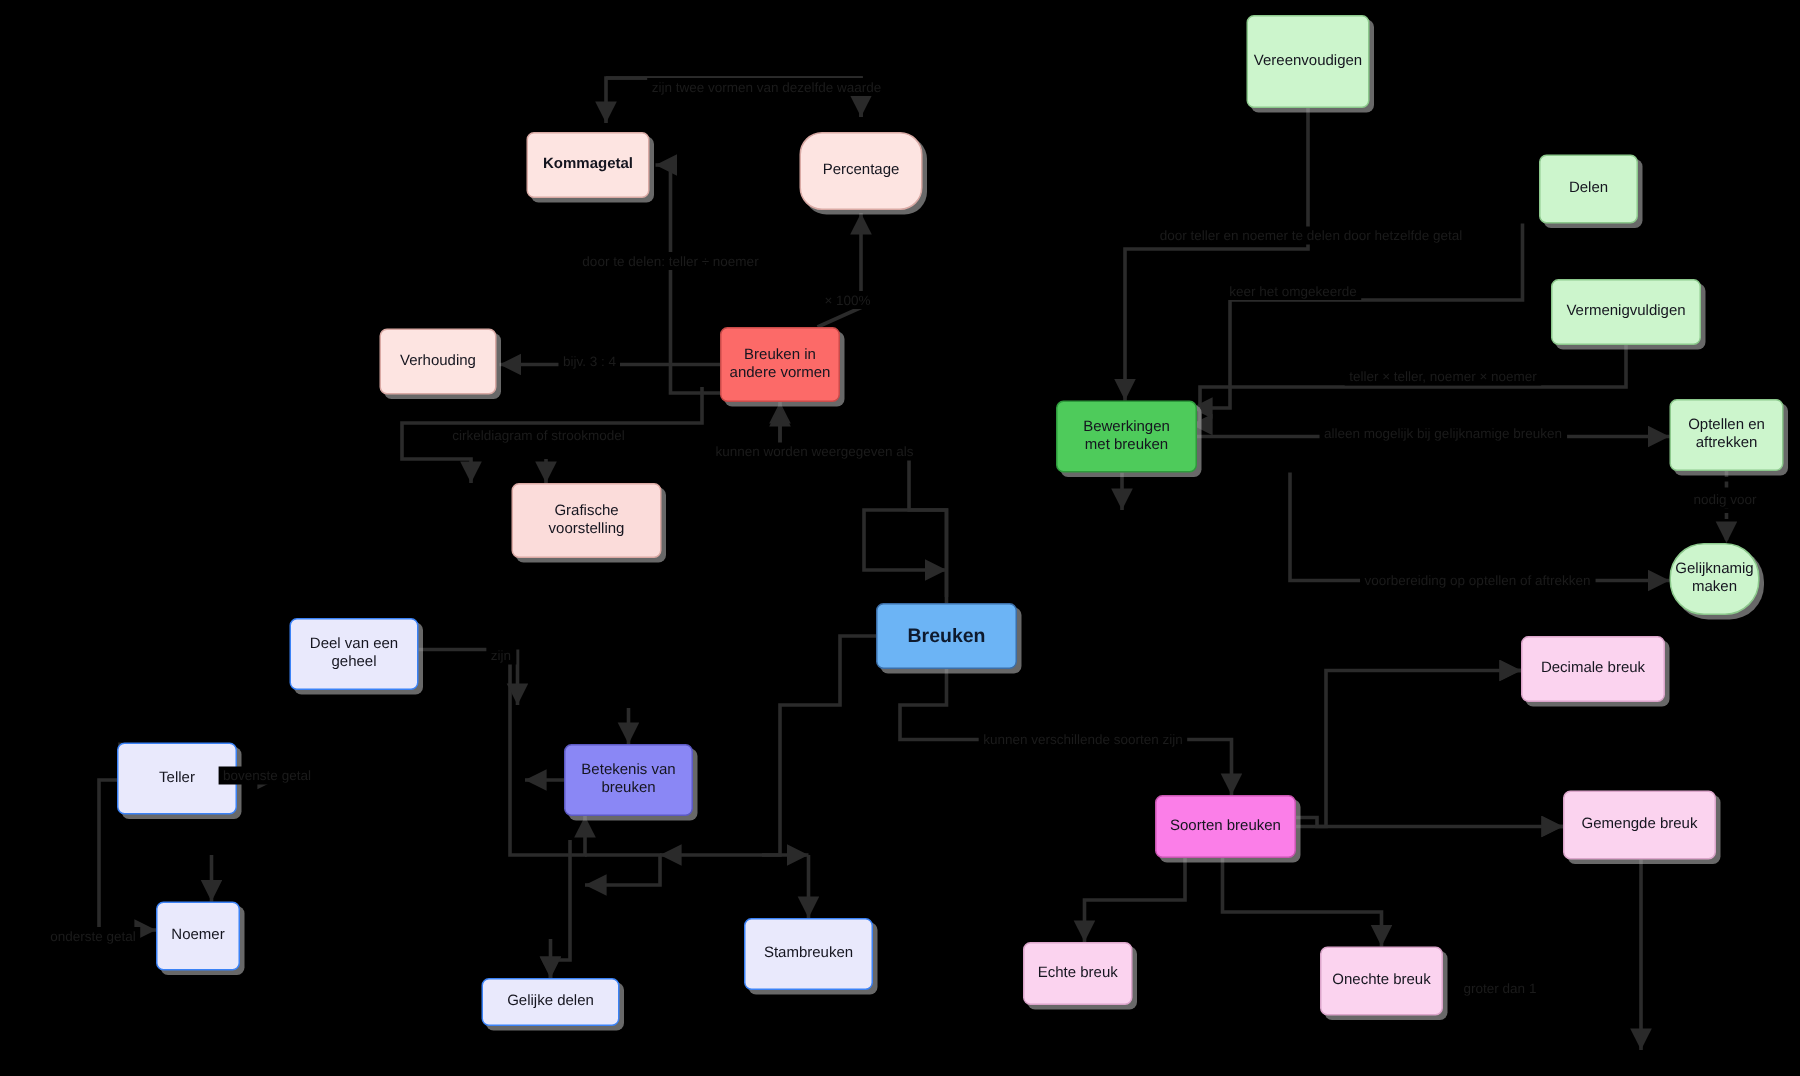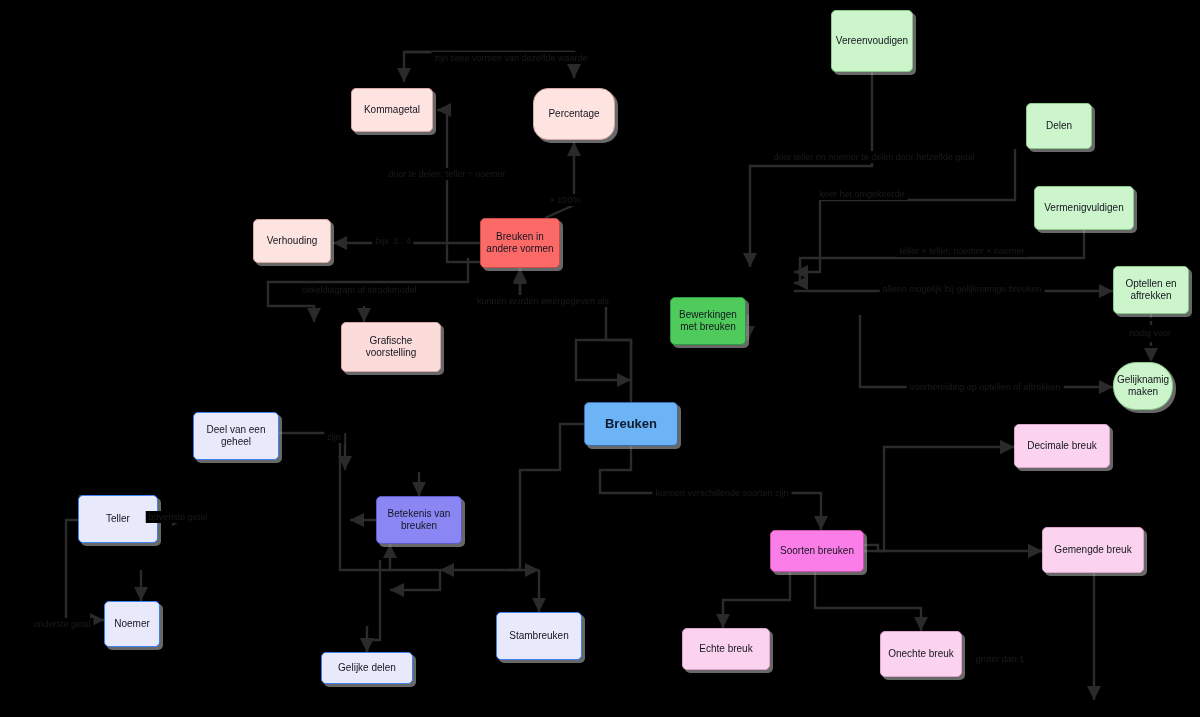--- a/index.html
+++ b/index.html
@@ -138,21 +138,21 @@
       <path d="M539,570 L539,612"></path>
       <path d="M508,570 L539,570"></path>
 
       <path d="M367,626 L367,652"></path>
     </g>
   </svg>
 
 <div class="node n-blue" style="left: 584px; top: 402px; width: 94px; height: 44px; font-size: 13px;">
       <span>Breuken</span>
     </div>
-    <div class="node n-salmon" style="left: 351px; top: 88px; width: 82px; height: 44px; font-size: 10px;">
+    <div class="node n-salmon" style="left: 351px; top: 88px; width: 82px; height: 44px; font-size: 10px; font-weight: bold;">
       <span>Kommagetal</span>
     </div>
     <div class="node n-salmon" style="left: 533px; top: 88px; width: 82px; height: 52px; font-size: 10px; border-radius: 15px;">
       <span>Percentage</span>
     </div>
     <div class="node n-salmon" style="left: 253px; top: 219px; width: 78px; height: 44px; font-size: 10px;">
       <span>Verhouding</span>
     </div>
     <div class="node n-red" style="left: 480px; top: 218px; width: 80px; height: 50px; font-size: 10px;">
       <span>Breuken in
@@ -164,42 +164,42 @@
     </div>
     <div class="node n-greenpale" style="left: 831px; top: 10px; width: 82px; height: 62px; font-size: 10px;">
       <span>Vereenvoudigen</span>
     </div>
     <div class="node n-greenpale" style="left: 982px; top: 103px; width: 66px; height: 46px; font-size: 10px; margin-left: 44px;">
       <span>Delen</span>
     </div>
     <div class="node n-greenpale" style="left: 1034px; top: 186px; width: 100px; height: 44px; font-size: 10px;">
       <span>Vermenigvuldigen</span>
     </div>
-    <div class="node n-green" style="left: 670px; top: 267px; width: 76px; height: 48px; font-size: 10px; margin-top: 30px;">
+    <div class="node n-green" style="left: 704px; top: 267px; width: 94px; height: 48px; font-size: 10px;">
       <span>Bewerkingen
 met breuken</span>
     </div>
     <div class="node n-greenpale" style="left: 1113px; top: 266px; width: 76px; height: 48px; font-size: 10px;">
       <span>Optellen en
 aftrekken</span>
     </div>
     <div class="node n-greenpale" style="left: 1113px; top: 362px; width: 60px; height: 48px; font-size: 10px; border-radius: 23px;">
       <span>Gelijknamig
 maken</span>
     </div>
     <div class="node n-pink" style="left: 1014px; top: 424px; width: 96px; height: 44px; font-size: 10px;">
       <span>Decimale breuk</span>
     </div>
     <div class="node n-pink" style="left: 1042px; top: 527px; width: 102px; height: 46px; font-size: 10px;">
       <span>Gemengde breuk</span>
     </div>
     <div class="node n-magenta" style="left: 770px; top: 530px; width: 94px; height: 42px; font-size: 10px;">
       <span>Soorten breuken</span>
     </div>
-    <div class="node n-pink" style="left: 682px; top: 628px; width: 88px; height: 42px; font-size: 10px;">
+    <div class="node n-pink" style="left: 682px; top: 628px; width: 73px; height: 42px; font-size: 10px;">
       <span>Echte breuk</span>
     </div>
     <div class="node n-pink" style="left: 880px; top: 631px; width: 82px; height: 46px; font-size: 10px;">
       <span>Onechte breuk</span>
     </div>
     <div class="node n-lav" style="left: 193px; top: 412px; width: 86px; height: 48px; font-size: 10px;">
       <span>Deel van een
 geheel</span>
     </div>
     <div class="node n-violet" style="left: 376px; top: 496px; width: 86px; height: 48px; font-size: 10px;">

